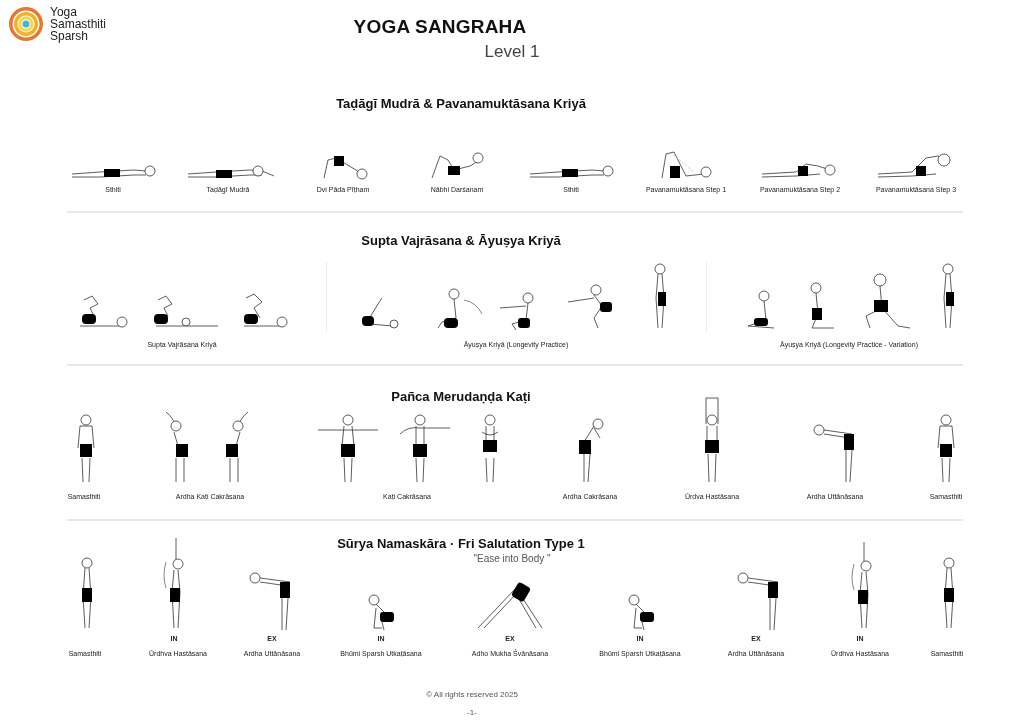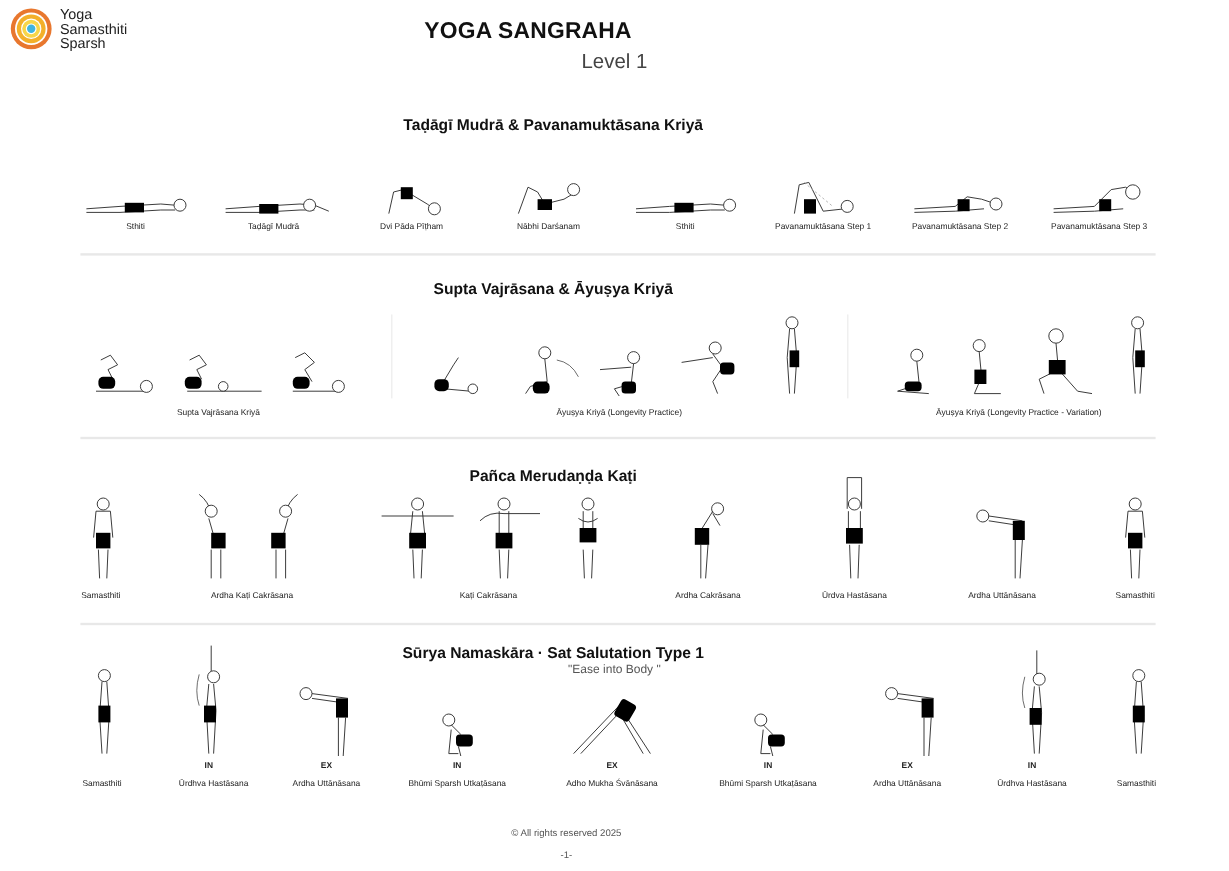--- a/index.html
+++ b/index.html
@@ -245,21 +245,21 @@
 <div class="lbl" style="left:84px;top:493px">Samasthiti</div>
 <div class="lbl" style="left:210px;top:493px">Ardha Kaṭi Cakrāsana</div>
 <div class="lbl" style="left:407px;top:493px">Kaṭi Cakrāsana</div>
 <div class="lbl" style="left:590px;top:493px">Ardha Cakrāsana</div>
 <div class="lbl" style="left:712px;top:493px">Ūrdva Hastāsana</div>
 <div class="lbl" style="left:835px;top:493px">Ardha Uttānāsana</div>
 <div class="lbl" style="left:946px;top:493px">Samasthiti</div>
 
 <div class="hr" style="top:519px"></div>
 
-<div class="sec-title" style="top:536px">Sūrya Namaskāra · Sat Salutation Type 1</div>
+<div class="sec-title" style="top:536px">Sūrya Namaskāra · Fri Salutation Type 1</div>
 <div class="sec-sub" style="top:553px">"Ease into Body "</div>
 
 <svg class="fig" style="left:76px;top:556px" width="22" height="76" viewBox="0 0 22 76">
   <circle cx="11" cy="7" r="5" stroke="#333" fill="#fff" stroke-width="0.8"></circle>
   <path d="M9 12 L7 40 L9 72 M13 12 L15 40 L13 72" stroke="#333" fill="none" stroke-width="0.8"></path>
   <rect x="6" y="32" width="10" height="14" fill="#000"></rect>
 </svg>
 <svg class="fig" style="left:162px;top:536px" width="24" height="96" viewBox="0 0 24 96">
   <path d="M14 2 L14 28" stroke="#333" fill="none" stroke-width="0.8"></path>
   <path d="M4 26 Q0 40 4 52" stroke="#333" fill="none" stroke-width="0.6"></path>

